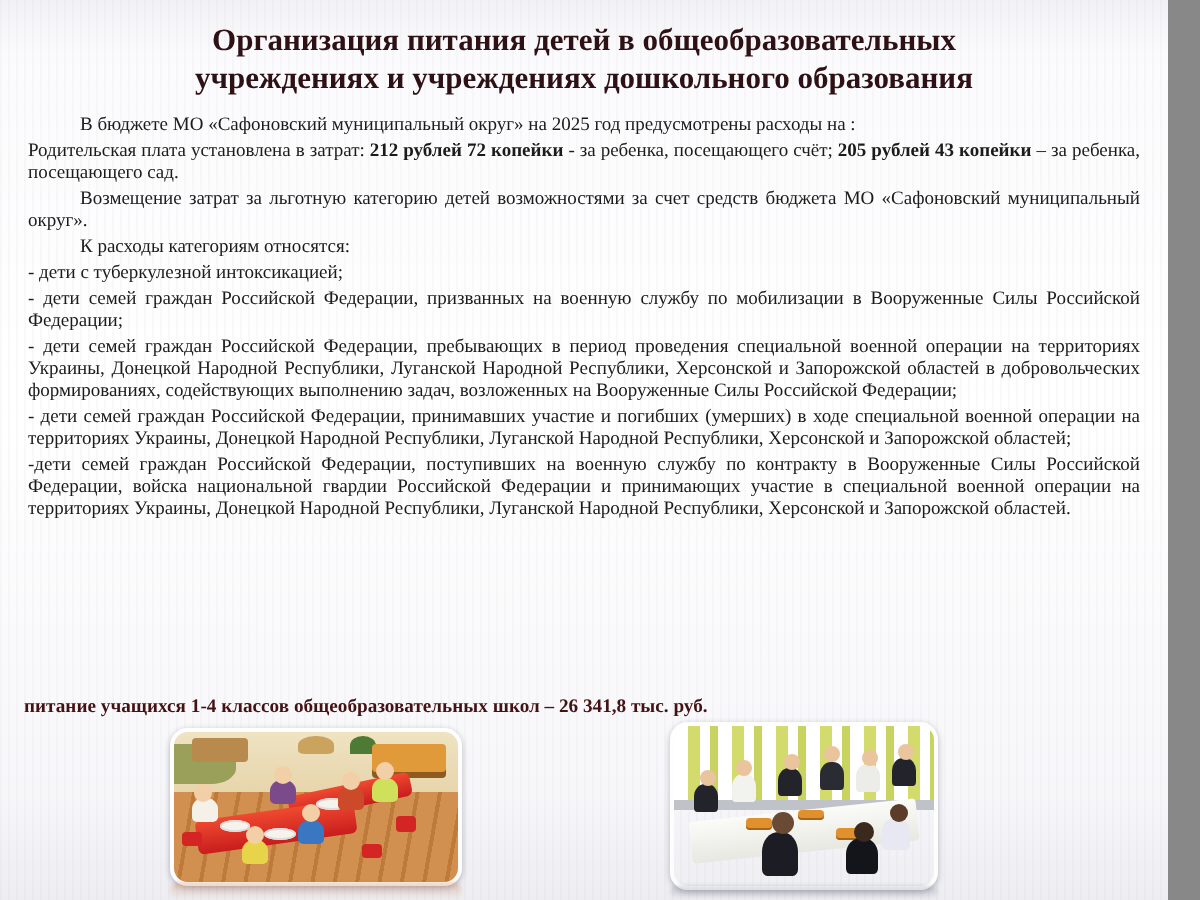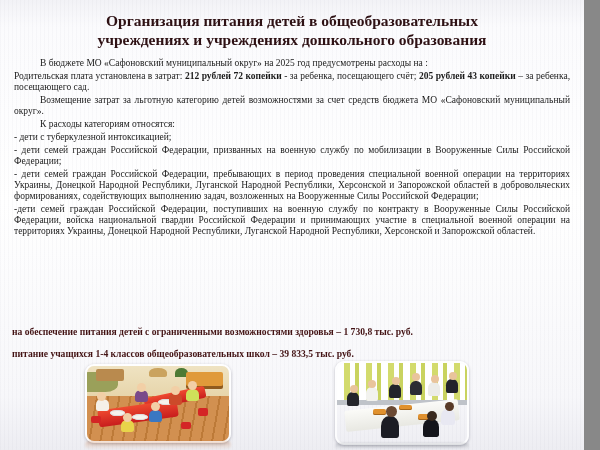--- a/index.html
+++ b/index.html
@@ -80,25 +80,25 @@
   <div class="title">Организация питания детей в общеобразовательных учреждениях и учреждениях дошкольного образования</div>
 
   <div class="body-text">
     <p class="para indent">В бюджете МО «Сафоновский муниципальный округ» на 2025 год предусмотрены расходы на :</p>
     <p class="para"><span>Родительская плата установлена в затрат:  </span><span class="b">212 рублей 72 копейки</span><span> -  за ребенка, посещающего счёт;  </span><span class="b">205 рублей 43 копейки</span><span> – за ребенка, посещающего  сад.</span></p>
     <p class="para indent">Возмещение затрат за льготную категорию детей возможностями за счет средств бюджета МО «Сафоновский муниципальный округ».</p>
     <p class="para indent">К расходы категориям относятся:</p>
     <p class="para">- дети с туберкулезной  интоксикацией;</p>
     <p class="para">- дети семей граждан Российской Федерации, призванных на военную службу по мобилизации в Вооруженные Силы Российской Федерации;</p>
     <p class="para">- дети семей граждан Российской Федерации, пребывающих в период проведения специальной военной операции на территориях Украины, Донецкой Народной Республики, Луганской Народной Республики, Херсонской и Запорожской областей в добровольческих формированиях, содействующих выполнению задач, возложенных на Вооруженные Силы Российской Федерации;</p>
+    <p class="para">- дети семей граждан Российской Федерации, принимавших участие и погибших (умерших) в ходе специальной военной операции на территориях Украины, Донецкой Народной Республики, Луганской Народной Республики, Херсонской и Запорожской областей;</p>
     <p class="para">-дети семей граждан Российской Федерации, поступивших на военную службу по контракту в Вооруженные Силы Российской Федерации, войска национальной гвардии Российской Федерации и принимающих участие в специальной военной операции на территориях Украины, Донецкой Народной Республики, Луганской Народной Республики, Херсонской и Запорожской областей.</p>
   </div>
 
-  <div class="hl hl1">на обеспечение питания детей с ограниченными возможностями здоровья – 1 730,8 тыс. руб.</div>
-  <div class="hl hl2">питание учащихся 1-4 классов общеобразовательных школ – 39 833,5 тыс. руб.</div>
+  <div class="hl hl2">питание учащихся 1-4 классов общеобразовательных школ – 26 341,8 тыс. руб.</div>
 
   <div class="photo photo-left" title="дети в детском саду обедают за красными столами">
     <div class="ph-wall"></div>
     <div class="ph-rug"></div>
     <div class="ph-cab1"></div>
     <div class="ph-basket"></div>
     <div class="ph-plant"></div>
     <div class="ph-cab2"></div>
     <div class="ph-floor"></div>
     <div class="ph-table t2"></div>

